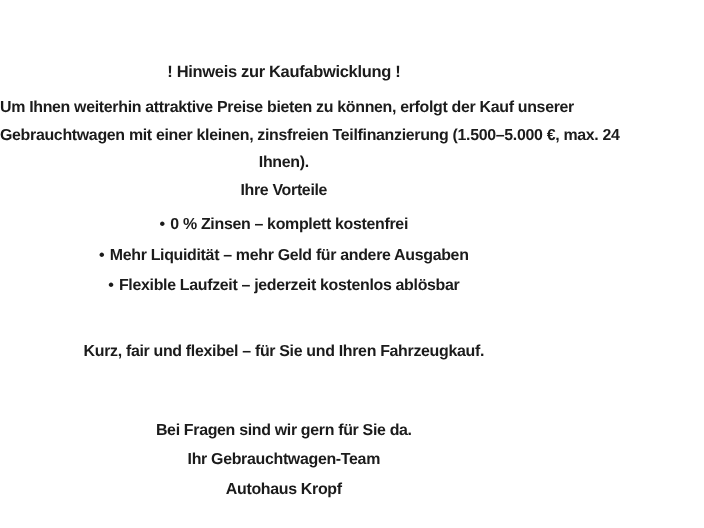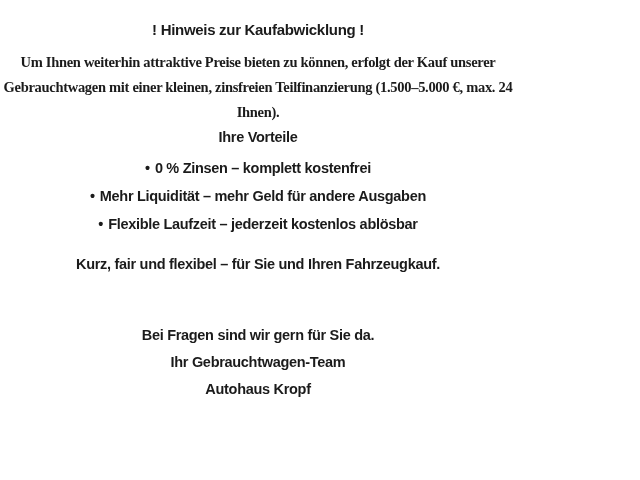--- a/index.html
+++ b/index.html
@@ -4,36 +4,36 @@
 <style>
   * { margin: 0; padding: 0; box-sizing: border-box; }
   html, body {
     width: 640px; height: 480px;
     background: #ffffff;
     overflow: hidden;
     font-family: "Liberation Sans", sans-serif;
   }
   .notice {
     width: 516px; height: 480px;
-    padding-top: 18px;
+    padding-top: 54px;
     text-align: center;
     color: #1b1b1b;
     font-weight: 700;
     font-size: 14.5px;
     letter-spacing: -0.3px;
   }
   .line { white-space: nowrap; }
   .title { line-height: 24px; font-size: 15px; }
-  .intro { margin-top: 8px; font-family: Liberation Serif, serif; }
+  .intro { margin-top: 8px; }
   .intro .line { line-height: 25px; }
   .benefits-heading { line-height: 25px; }
   .benefits { margin-top: 4px; list-style: none; }
   .benefits li { line-height: 28px; }
   .bullet { margin-right: 5px; }
-  .summary { margin-top: 14px; line-height: 25px; }
+  .summary { margin-top: 34px; line-height: 25px; }
   .closing { margin-top: 45px; }
   .closing .line { line-height: 27px; }
 </style>
 </head>
 <body>
 
 <div class="notice">
 
   <div class="title line">! Hinweis zur Kaufabwicklung !</div>
 

